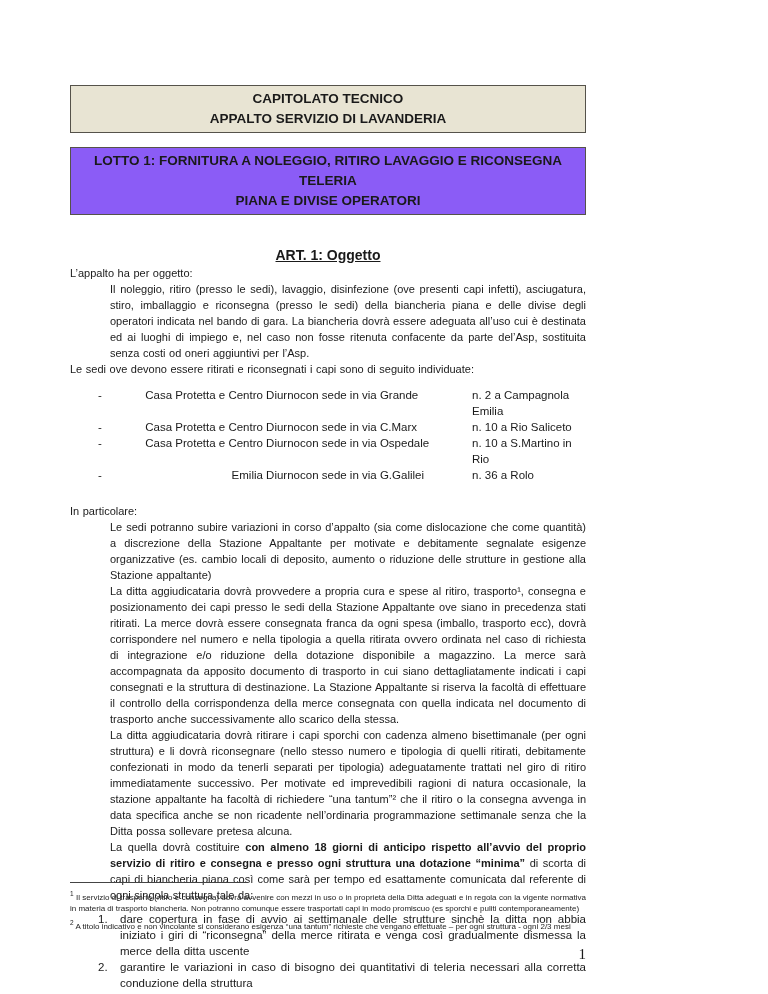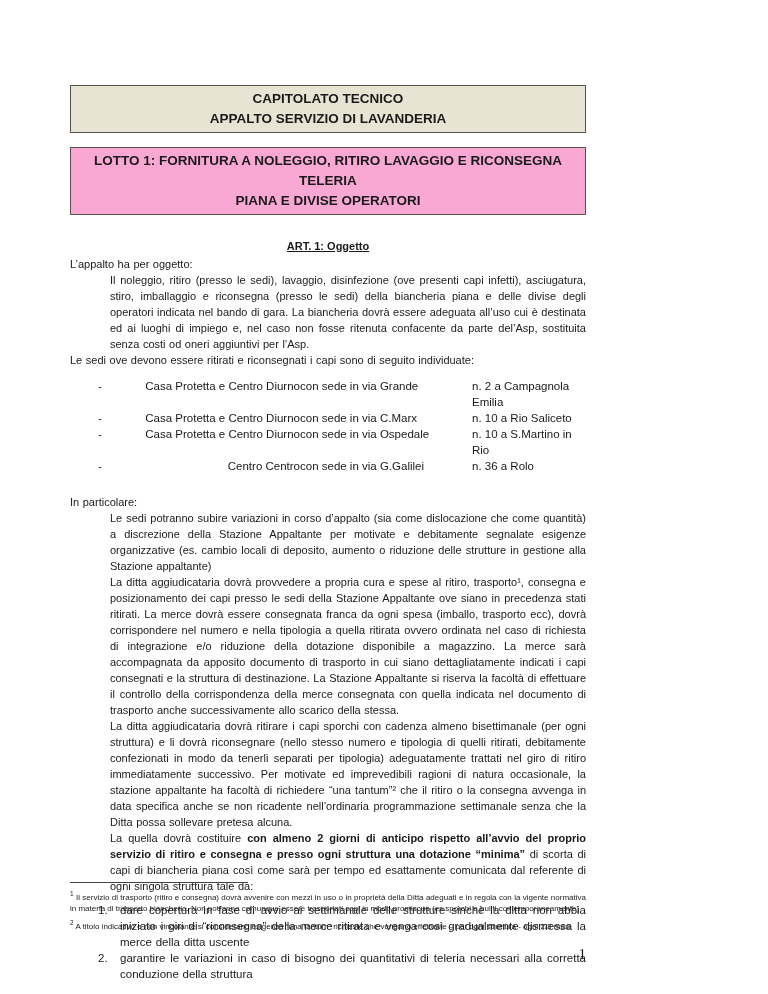--- a/index.html
+++ b/index.html
@@ -19,25 +19,25 @@
   }
   .box {
     border: 1px solid #55524a;
     text-align: center;
     font-weight: bold;
     font-size: 13.5px;
     line-height: 20px;
     padding: 3px 10px;
   }
   .box-beige { background: #e8e4d3; margin-bottom: 14px; }
-  .box-white { background: #f9a8d4; margin-bottom: 23px; }
+  .box-white { background: #8b5cf6; margin-bottom: 32px; }
   .art-title {
     text-align: center;
     font-weight: bold;
-    font-size: 11px;
+    font-size: 14px;
     line-height: 16px;
     margin-bottom: 2px;
   }
   .u { text-decoration: underline; }
   .body-text {
     font-size: 11px;
     line-height: 16px;
     word-spacing: 0.5px;
   }
   .just { text-align: justify; margin-left: 40px; }
@@ -106,33 +106,33 @@
       <span class="sedi-num">n. 10 a Rio Saliceto</span>
     </div>
     <div class="sedi-row">
       <span class="sedi-dash">-</span>
       <span class="sedi-name">Casa Protetta e Centro Diurno</span>
       <span class="sedi-addr">con sede in via Ospedale</span>
       <span class="sedi-num">n. 10 a S.Martino in Rio</span>
     </div>
     <div class="sedi-row">
       <span class="sedi-dash">-</span>
-      <span class="sedi-name">Centro Centro</span>
+      <span class="sedi-name">Emilia Diurno</span>
       <span class="sedi-addr">con sede in via G.Galilei</span>
       <span class="sedi-num">n. 36 a Rolo</span>
     </div>
   </div>
 
   <p class="body-text mt-gap">In particolare:</p>
 
   <p class="body-text just">Le sedi potranno subire variazioni in corso d’appalto (sia come dislocazione che come quantità) a discrezione della Stazione Appaltante per motivate e debitamente segnalate esigenze organizzative (es. cambio locali di deposito, aumento o riduzione delle strutture in gestione alla Stazione appaltante)</p>
   <p class="body-text just">La ditta aggiudicataria dovrà provvedere a propria cura e spese al ritiro, trasporto¹, consegna e posizionamento dei capi presso le sedi della Stazione Appaltante ove siano in precedenza stati ritirati. La merce dovrà essere consegnata franca da ogni spesa (imballo, trasporto ecc), dovrà corrispondere nel numero e nella tipologia a quella ritirata ovvero ordinata nel caso di richiesta di integrazione e/o riduzione della dotazione disponibile a magazzino. La merce sarà accompagnata da apposito documento di trasporto in cui siano dettagliatamente indicati i capi consegnati e la struttura di destinazione. La Stazione Appaltante si riserva la facoltà di effettuare il controllo della corrispondenza della merce consegnata con quella indicata nel documento di trasporto anche successivamente allo scarico della stessa.</p>
   <p class="body-text just">La ditta aggiudicataria dovrà ritirare i capi sporchi con cadenza almeno bisettimanale (per ogni struttura) e li dovrà riconsegnare (nello stesso numero e tipologia di quelli ritirati, debitamente confezionati in modo da tenerli separati per tipologia) adeguatamente trattati nel giro di ritiro immediatamente successivo. Per motivate ed imprevedibili ragioni di natura occasionale, la stazione appaltante ha facoltà di richiedere “una tantum”² che il ritiro o la consegna avvenga in data specifica anche se non ricadente nell’ordinaria programmazione settimanale senza che la Ditta possa sollevare pretesa alcuna.</p>
 
-  <p class="body-text just"><span>La quella dovrà costituire </span><b>con almeno 2 giorni di anticipo rispetto all’avvio del proprio servizio di ritiro e consegna e presso ogni struttura una dotazione “minima”</b><span> di scorta di capi di biancheria piana così come sarà per tempo ed esattamente comunicata dal referente di ogni singola struttura tale da:</span></p>
+  <p class="body-text just"><span>La quella dovrà costituire </span><b>con almeno 18 giorni di anticipo rispetto all’avvio del proprio servizio di ritiro e consegna e presso ogni struttura una dotazione “minima”</b><span> di scorta di capi di biancheria piana così come sarà per tempo ed esattamente comunicata dal referente di ogni singola struttura tale da:</span></p>
 
   <div class="num-list">
     <div class="num-item">
       <span class="num-marker">1.</span>
       <span class="num-text">dare copertura in fase di avvio ai settimanale delle strutture sinchè la ditta non abbia iniziato i giri di “riconsegna” della merce ritirata e venga così gradualmente dismessa la merce della ditta uscente</span>
     </div>
     <div class="num-item">
       <span class="num-marker">2.</span>
       <span class="num-text">garantire le variazioni in caso di bisogno dei quantitativi di teleria necessari alla corretta conduzione della struttura</span>
     </div>

